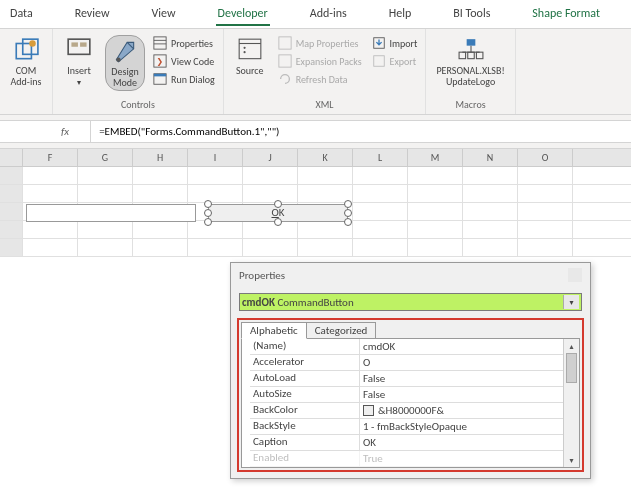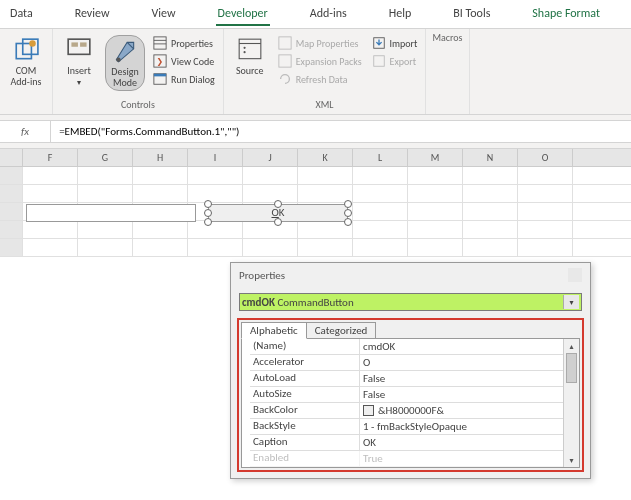--- a/index.html
+++ b/index.html
@@ -13,21 +13,21 @@
   .group-content { display: flex; align-items: flex-start; gap: 6px; padding-top: 4px; flex: 1; }
   .group-label { font-size: 10px; color: #666; padding-bottom: 1px; }
   .big-btn { display: flex; flex-direction: column; align-items: center; gap: 2px; padding: 2px 4px; cursor: pointer; min-width: 40px; font-size: 10px; line-height: 1.1; text-align: center; }
   .big-btn.active { background: #d4d4d4; border: 1px solid #a0a0a0; border-radius: 14px; }
   .big-btn svg, .big-btn .icon-box { width: 26px; height: 26px; }
   .small-btn { display: flex; align-items: center; gap: 4px; font-size: 10px; padding: 1px 2px; cursor: pointer; color: #444; }
   .small-btn.disabled { color: #aaa; }
   .small-btn svg { width: 14px; height: 14px; flex-shrink: 0; }
   .vlist { display: flex; flex-direction: column; gap: 2px; }
   .fx-bar { display: flex; align-items: center; border-bottom: 1px solid #d4d4d4; height: 22px; }
-  .fx-label { font-style: italic; color: #666; padding: 0 21px; border-right: 1px solid #d4d4d4; height: 100%; display: flex; align-items: center; }
+  .fx-label { font-style: italic; color: #666; padding: 0 21px; border-right: 1px solid #d4d4d4; height: 100%; display: flex; align-items: center; margin-left: 40px; }
   .fx-input { flex: 1; border: none; padding: 0 8px; font-size: 11px; font-family: inherit; height: 100%; outline: none; }
   .col-headers { display: flex; background: #e6e6e6; border-bottom: 1px solid #ccc; height: 18px; }
   .col-h { width: 55px; text-align: center; font-size: 10px; line-height: 18px; border-right: 1px solid #ccc; color: #555; }
   .grid-area { position: relative; background: #fff; height: 340px; }
   .grid-row { display: flex; height: 18px; border-bottom: 1px solid #e0e0e0; }
   .grid-cell { width: 55px; border-right: 1px solid #e0e0e0; }
   .ok-btn { position: absolute; left: 208px; top: 37px; width: 140px; height: 18px; background: #efefef; border: 1px solid #999; font-size: 11px; text-align: center; line-height: 16px; }
   .ok-btn u { text-decoration: underline; }
   .handle { position: absolute; width: 8px; height: 8px; border: 1px solid #666; background: #fff; border-radius: 50%; }
   .input-box { position: absolute; left: 26px; top: 37px; width: 170px; height: 18px; background: #fff; border: 1px solid #999; }
@@ -173,20 +173,34 @@
               <rect x="2" y="2" width="12" height="12" fill="none" stroke="#bbb"></rect>
             </svg>
             <span>Export</span>
           </div>
       </div>
     </div>
     <div class="group-label">XML</div>
   </div>
 
   <div class="group">
+    <div class="group-content">
+      <div class="big-btn">
+        <svg viewBox="0 0 24 24">
+            <rect x="8" y="2" width="8" height="6" fill="#3a7bb8"></rect>
+            <line x1="12" y1="8" x2="12" y2="14" stroke="#555"></line>
+            <line x1="4" y1="14" x2="20" y2="14" stroke="#555"></line>
+            <rect x="1" y="14" width="6" height="6" fill="none" stroke="#555"></rect>
+            <rect x="9" y="14" width="6" height="6" fill="none" stroke="#555"></rect>
+            <rect x="17" y="14" width="6" height="6" fill="none" stroke="#555"></rect>
+          </svg>
+        <span style="white-space:pre-line">PERSONAL.XLSB!
+UpdateLogo</span>
+      </div>
+    </div>
     <div class="group-label">Macros</div>
   </div>
 </div>
 
 <div style="height:6px;background:#f3f2f1;border-bottom:1px solid #d4d4d4;"></div>
 <div class="fx-bar">
   <div class="fx-label">fx</div>
   <input class="fx-input" value="=EMBED(&quot;Forms.CommandButton.1&quot;,&quot;&quot;)" style="">
 </div>
 <div style="height:6px;background:#f3f2f1;border-bottom:1px solid #d4d4d4;"></div>

